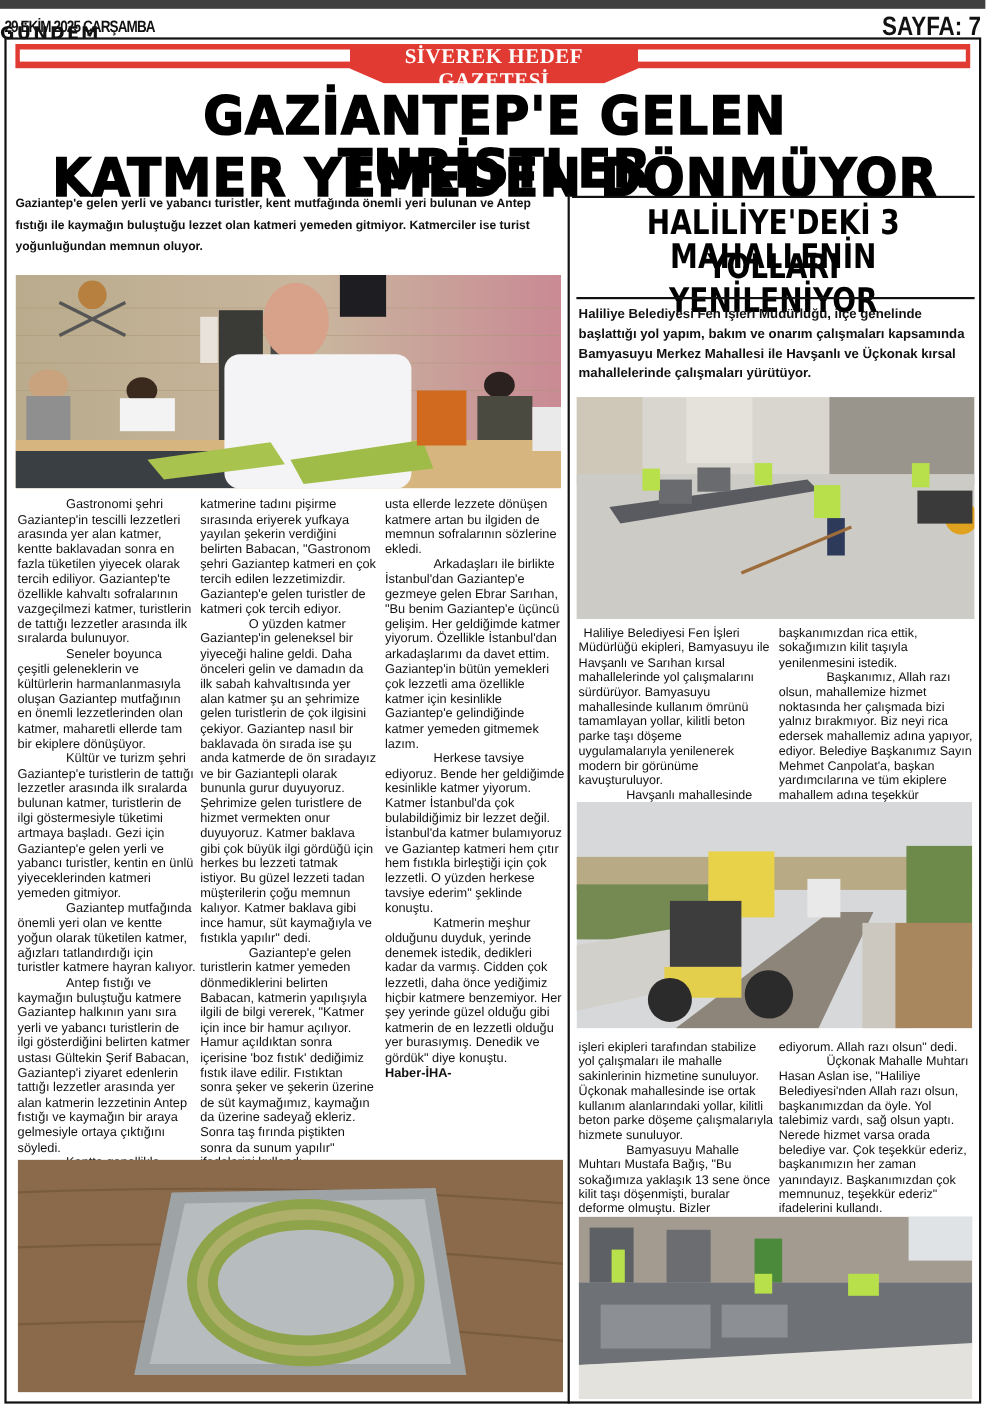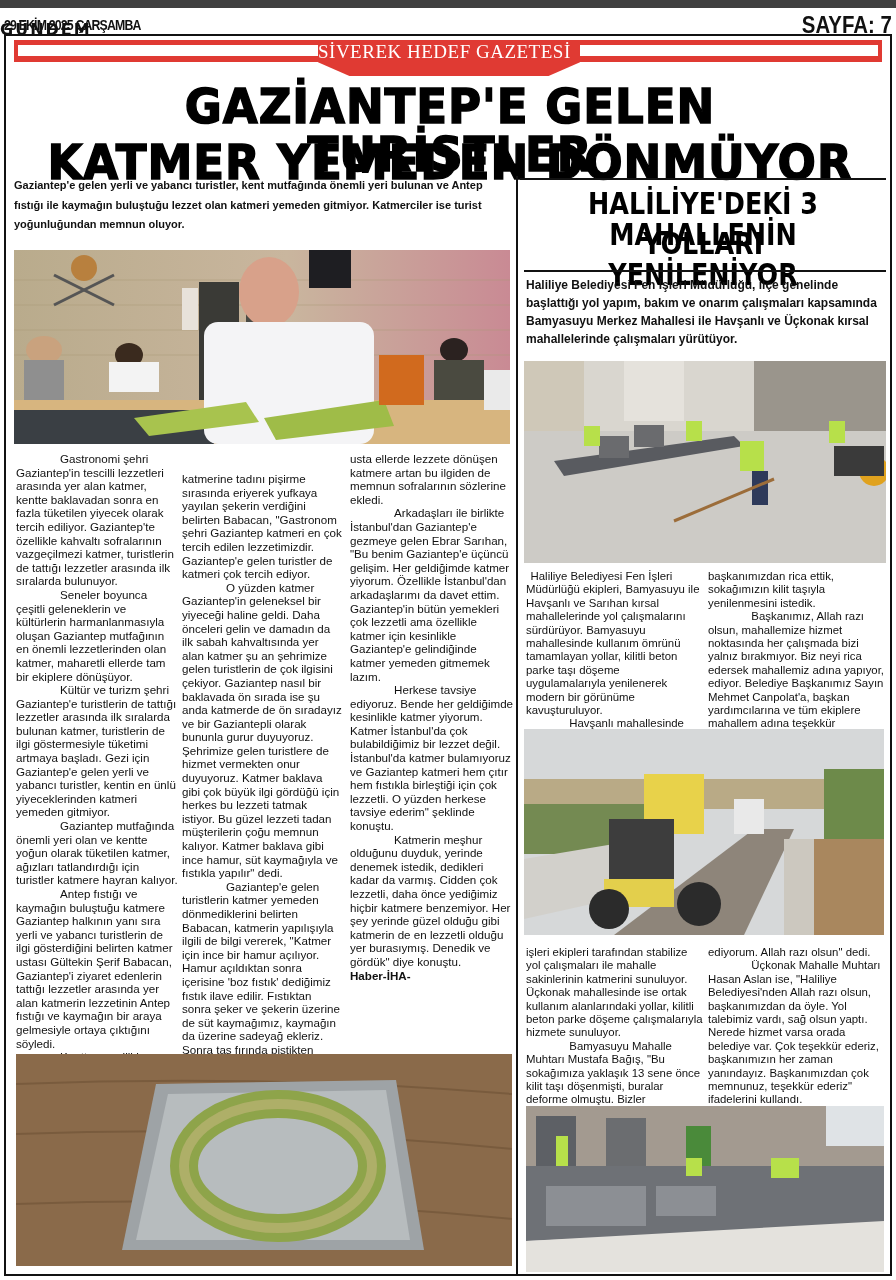--- a/index.html
+++ b/index.html
@@ -11,21 +11,21 @@
     .topbar .section { position: absolute; left: 0; width: 896px; top: 12px; text-align: left; font-family: "DejaVu Sans", sans-serif; font-weight: bold; font-size: 16px; letter-spacing: 2px; }
     .topbar .page { position: absolute; right: 4px; top: 3px; font-family: "Liberation Sans", sans-serif; font-weight: bold; font-size: 24px; transform: scaleX(0.85); transform-origin: right; }
 
     .frame { position: absolute; left: 4px; top: 34px; width: 888px; height: 1242px; border: 2px solid #111; }
 
     .banner { position: absolute; left: 14px; top: 40px; width: 868px; height: 22px; background: #e03a33; }
     .banner .bar { position: absolute; top: 5px; height: 11px; background: #fff; }
     .banner .bar.l { left: 4px; width: 316px; }
     .banner .bar.r { right: 4px; width: 318px; }
     .banner-tab { position: absolute; left: 318px; top: 40px; width: 262px; height: 36px; background: #e03a33; clip-path: polygon(0 0, 100% 0, 100% 62%, 88% 100%, 12% 100%, 0 62%); }
-    .banner-text { position: absolute; left: 318px; top: 41px; width: 262px; text-align: left; color: #fff; font-family: "Liberation Serif", serif; font-weight: normal; font-size: 19px; letter-spacing: 0.5px; }
+    .banner-text { position: absolute; left: 318px; top: 41px; width: 262px; text-align: center; color: #fff; font-family: "Liberation Serif", serif; font-weight: bold; font-size: 19px; letter-spacing: 0.5px; }
 
     .headline { position: absolute; left: 14px; width: 872px; text-align: center; font-family: "DejaVu Sans", sans-serif; font-weight: bold; font-size: 48px; letter-spacing: 1px; line-height: 1; transform: scaleX(0.94); color: #000; -webkit-text-stroke: 1.5px #000; }
     .headline.l1 { top: 82px; }
     .headline.l2 { top: 138px; }
 
     .lead { position: absolute; left: 14px; top: 176px; width: 500px; font-weight: bold; font-size: 11px; line-height: 19.5px; }
 
     .vdivider { position: absolute; left: 516px; top: 176px; width: 2px; height: 1100px; background: #111; }
     .right-topline { position: absolute; left: 520px; top: 178px; width: 366px; height: 2px; background: #111; }
 
@@ -113,21 +113,21 @@
 
 <div class="col" style="left:16px; top:452px; width:162px;">
   <p class="ind">Gastronomi şehri Gaziantep'in tescilli lezzetleri arasında yer alan katmer, kentte baklavadan sonra en fazla tüketilen yiyecek olarak tercih ediliyor. Gaziantep'te özellikle kahvaltı sofralarının vazgeçilmezi katmer, turistlerin de tattığı lezzetler arasında ilk sıralarda bulunuyor.</p>
   <p class="ind">Seneler boyunca çeşitli geleneklerin ve kültürlerin harmanlanmasıyla oluşan Gaziantep mutfağının en önemli lezzetlerinden olan katmer, maharetli ellerde tam bir ekiplere dönüşüyor.</p>
   <p class="ind">Kültür ve turizm şehri Gaziantep'e turistlerin de tattığı lezzetler arasında ilk sıralarda bulunan katmer, turistlerin de ilgi göstermesiyle tüketimi artmaya başladı. Gezi için Gaziantep'e gelen yerli ve yabancı turistler, kentin en ünlü yiyeceklerinden katmeri yemeden gitmiyor.</p>
   <p class="ind">Gaziantep mutfağında önemli yeri olan ve kentte yoğun olarak tüketilen katmer, ağızları tatlandırdığı için turistler katmere hayran kalıyor.</p>
   <p class="ind">Antep fıstığı ve kaymağın buluştuğu katmere Gaziantep halkının yanı sıra yerli ve yabancı turistlerin de ilgi gösterdiğini belirten katmer ustası Gültekin Şerif Babacan, Gaziantep'i ziyaret edenlerin tattığı lezzetler arasında yer alan katmerin lezzetinin Antep fıstığı ve kaymağın bir araya gelmesiyle ortaya çıktığını söyledi.</p>
   <p class="ind">Kentte genellikle kahvaltıda tüketilen Antep katmerinin hamurunda buğday ununun kullanıldığını ve Antep</p>
 </div>
 
-<div class="col" style="left:182px; top:472px; width:160px;">
+<div class="col" style="left:182px; top:452px; width:160px;">
   <p>katmerine tadını pişirme sırasında eriyerek yufkaya yayılan şekerin verdiğini belirten Babacan, "Gastronom şehri Gaziantep katmeri en çok tercih edilen lezzetimizdir. Gaziantep'e gelen turistler de katmeri çok tercih ediyor.</p>
   <p class="ind">O yüzden katmer Gaziantep'in geleneksel bir yiyeceği haline geldi. Daha önceleri gelin ve damadın da ilk sabah kahvaltısında yer alan katmer şu an şehrimize gelen turistlerin de çok ilgisini çekiyor. Gaziantep nasıl bir baklavada ön sırada ise şu anda katmerde de ön sıradayız ve bir Gaziantepli olarak bununla gurur duyuyoruz. Şehrimize gelen turistlere de hizmet vermekten onur duyuyoruz. Katmer baklava gibi çok büyük ilgi gördüğü için herkes bu lezzeti tatmak istiyor. Bu güzel lezzeti tadan müşterilerin çoğu memnun kalıyor. Katmer baklava gibi ince hamur, süt kaymağıyla ve fıstıkla yapılır" dedi.</p>
   <p class="ind">Gaziantep'e gelen turistlerin katmer yemeden dönmediklerini belirten Babacan, katmerin yapılışıyla ilgili de bilgi vererek, "Katmer için ince bir hamur açılıyor. Hamur açıldıktan sonra içerisine 'boz fıstık' dediğimiz fıstık ilave edilir. Fıstıktan sonra şeker ve şekerin üzerine de süt kaymağımız, kaymağın da üzerine sadeyağ ekleriz. Sonra taş fırında piştikten sonra da sunum yapılır" ifadelerini kullandı.</p>
   <p class="ind">Katmerin fiyatının 600 TL olduğunu belirten Babacan,</p>
 </div>
 
 <div class="col" style="left:350px; top:452px; width:164px;">
   <p>usta ellerde lezzete dönüşen katmere artan bu ilgiden de memnun sofralarının sözlerine ekledi.</p>
   <p class="ind">Arkadaşları ile birlikte İstanbul'dan Gaziantep'e gezmeye gelen Ebrar Sarıhan, "Bu benim Gaziantep'e üçüncü gelişim. Her geldiğimde katmer yiyorum. Özellikle İstanbul'dan arkadaşlarımı da davet ettim. Gaziantep'in bütün yemekleri çok lezzetli ama özellikle katmer için kesinlikle Gaziantep'e gelindiğinde katmer yemeden gitmemek lazım.</p>
   <p class="ind">Herkese tavsiye ediyoruz. Bende her geldiğimde kesinlikle katmer yiyorum. Katmer İstanbul'da çok bulabildiğimiz bir lezzet değil. İstanbul'da katmer bulamıyoruz ve Gaziantep katmeri hem çıtır hem fıstıkla birleştiği için çok lezzetli. O yüzden herkese tavsiye ederim" şeklinde konuştu.</p>
@@ -198,21 +198,21 @@
     <rect x="120" y="45" width="60" height="60" fill="#e8d24a"></rect>
     <rect x="85" y="90" width="65" height="60" fill="#3d3d3d"></rect>
     <rect x="80" y="150" width="70" height="28" fill="#e3cf4c"></rect>
     <circle cx="85" cy="180" r="20" fill="#2b2b2b"></circle>
     <circle cx="175" cy="175" r="22" fill="#2b2b2b"></circle>
     <rect x="210" y="70" width="30" height="35" fill="#e9e9e9"></rect>
   </svg>
 </div>
 
 <div class="col r-col" style="left:526px; top:946px; width:178px;">
-  <p>işleri ekipleri tarafından stabilize yol çalışmaları ile mahalle sakinlerinin katmerini sunuluyor. Üçkonak mahallesinde ise ortak kullanım alanlarındaki yollar, kilitli beton parke döşeme çalışmalarıyla hizmete sunuluyor.</p>
+  <p>işleri ekipleri tarafından stabilize yol çalışmaları ile mahalle sakinlerinin hizmetine sunuluyor. Üçkonak mahallesinde ise ortak kullanım alanlarındaki yollar, kilitli beton parke döşeme çalışmalarıyla hizmete sunuluyor.</p>
   <p class="ind">Bamyasuyu Mahalle Muhtarı Mustafa Bağış, "Bu sokağımıza yaklaşık 13 sene önce kilit taşı döşenmişti, buralar deforme olmuştu. Bizler</p>
 </div>
 <div class="col r-col" style="left:708px; top:946px; width:180px;">
   <p>ediyorum. Allah razı olsun" dedi.</p>
   <p class="ind">Üçkonak Mahalle Muhtarı Hasan Aslan ise, "Haliliye Belediyesi'nden Allah razı olsun, başkanımızdan da öyle. Yol talebimiz vardı, sağ olsun yaptı. Nerede hizmet varsa orada belediye var. Çok teşekkür ederiz, başkanımızın her zaman yanındayız. Başkanımızdan çok memnunuz, teşekkür ederiz" ifadelerini kullandı.</p>
   <p><span class="sig">Haber-İHA-</span></p>
 </div>
 
 <div class="photo" style="left:526px; top:1106px; width:358px; height:166px;">
   <svg viewBox="0 0 358 166" preserveAspectRatio="none">

